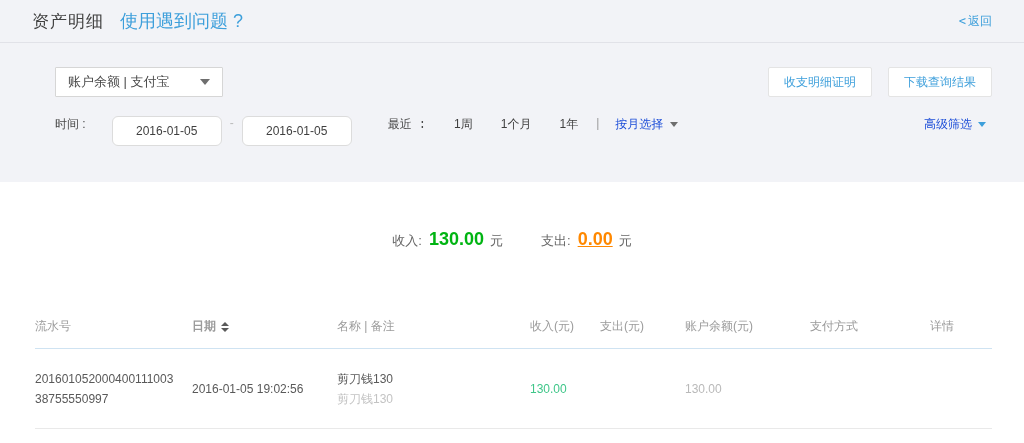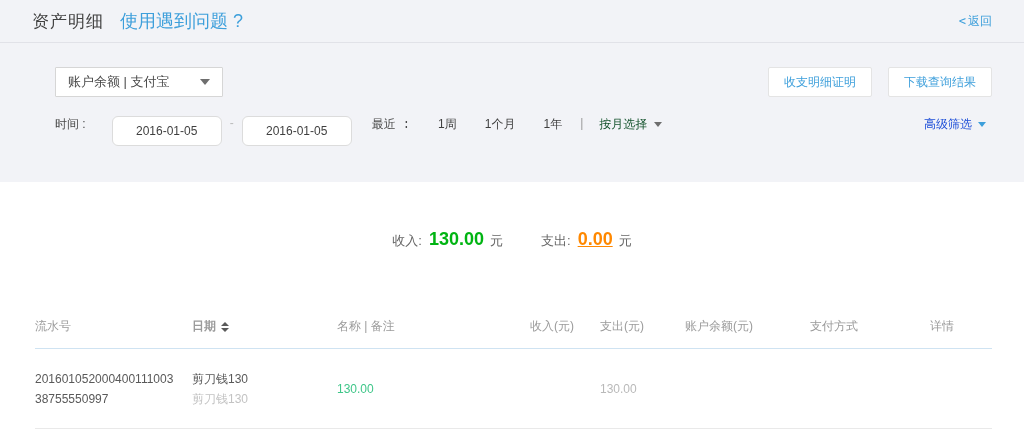--- a/index.html
+++ b/index.html
@@ -25,24 +25,24 @@
   .row1-buttons { display: flex; gap: 16px; }
   .btn { height: 30px; padding: 0 15px; background: #fff; border: 1px solid #e4e4e4; border-radius: 2px;
          font-size: 12px; color: #3d9fdb; cursor: pointer; font-family: inherit; }
 
   .row2 { display: flex; align-items: flex-start; padding: 0 38px 0 55px; margin-top: 19px; font-size: 12px; color: #3f3f3f; }
   .lbl { color: #4a4a4a; }
   .date-input { width: 110px; height: 30px; border: 1px solid #dcdcdc; border-radius: 6px; background: #fff;
                 text-align: center; font-size: 12px; color: #3f3f3f; font-family: inherit; margin-left: 26px; }
   .date-input:last-of-type { margin-left: 0; }
   .dash { color: #bbb; margin: 0 8px; }
-  .recent { margin-left: 20px; font-family: Liberation Mono, monospace; }
+  .recent { margin-left: 36px; font-family: Liberation Mono, monospace; }
   .range-link { margin-left: 28px; color: #3f3f3f; text-decoration: none; cursor: pointer; }
   .pipe { margin-left: 18px; color: #9a9a9a; }
-  .month-select { margin-left: 16px; display: inline-flex; align-items: center; gap: 7px; color: #14532d; text-decoration: none; cursor: pointer; }
+  .month-select { margin-left: 16px; display: inline-flex; align-items: center; gap: 7px; color: #1d4ed8; text-decoration: none; cursor: pointer; }
   .advanced-filter { margin-left: auto; display: inline-flex; align-items: center; gap: 6px; color: #1d4ed8; text-decoration: none; cursor: pointer; }
   .top-pad { height: 36px; }
 
   
   .summary { display: flex; justify-content: center; align-items: baseline; padding-top: 47px; }
   .s-lbl { font-size: 13px; color: #666; margin-right: 7px; }
   .s-val { font-size: 18px; font-weight: 700; }
   .s-val.green { color: #00b412; }
   .s-val.orange { color: #ff8800; text-decoration: underline; }
   .s-unit { font-size: 13px; color: #666; margin-left: 6px; }
@@ -137,20 +137,21 @@
         <div class="th">账户余额(元)</div>
         <div class="th">支付方式</div>
         <div class="th">详情</div>
       </div>
 
       <div class="trow">
         <div class="td">
           <div>201601052000400111003</div>
           <div>38755550997</div>
         </div>
+        <div class="td">2016-01-05 19:02:56</div>
         <div class="td">
           <div>剪刀钱130</div>
           <div class="remark">剪刀钱130</div>
         </div>
         <div class="td income">130.00</div>
         <div class="td"></div>
         <div class="td balance">130.00</div>
         <div class="td"></div>
       </div>
     </div>

